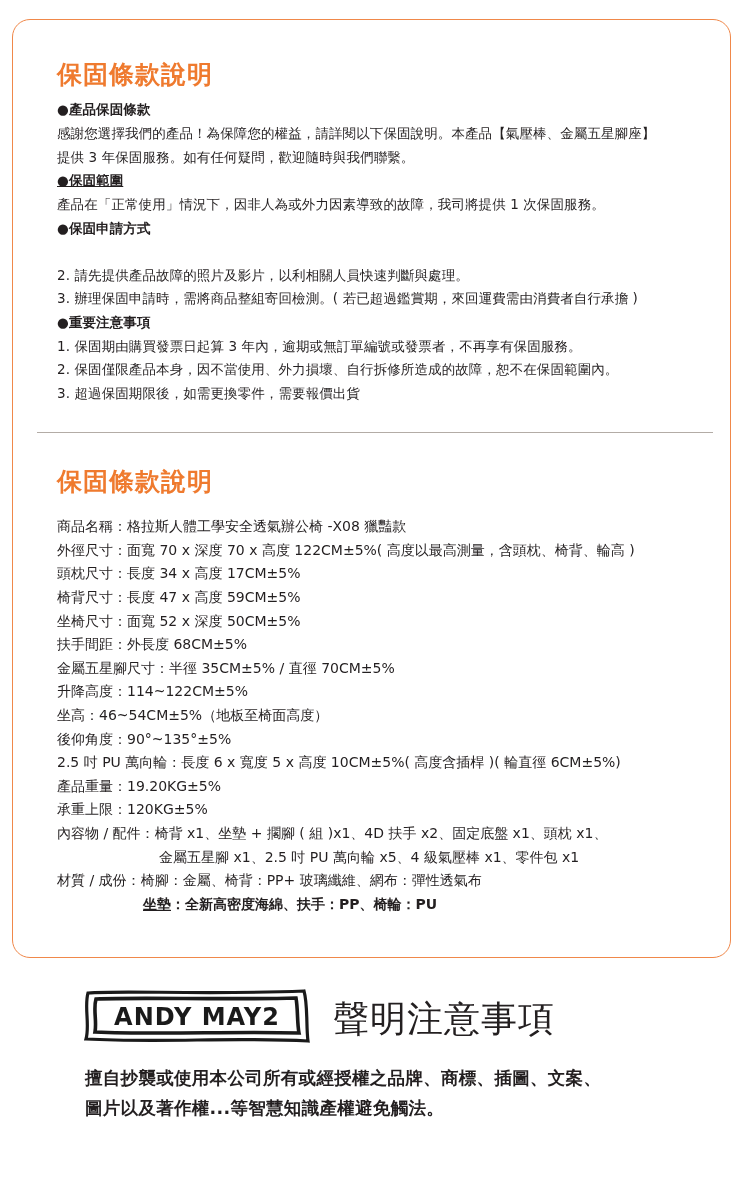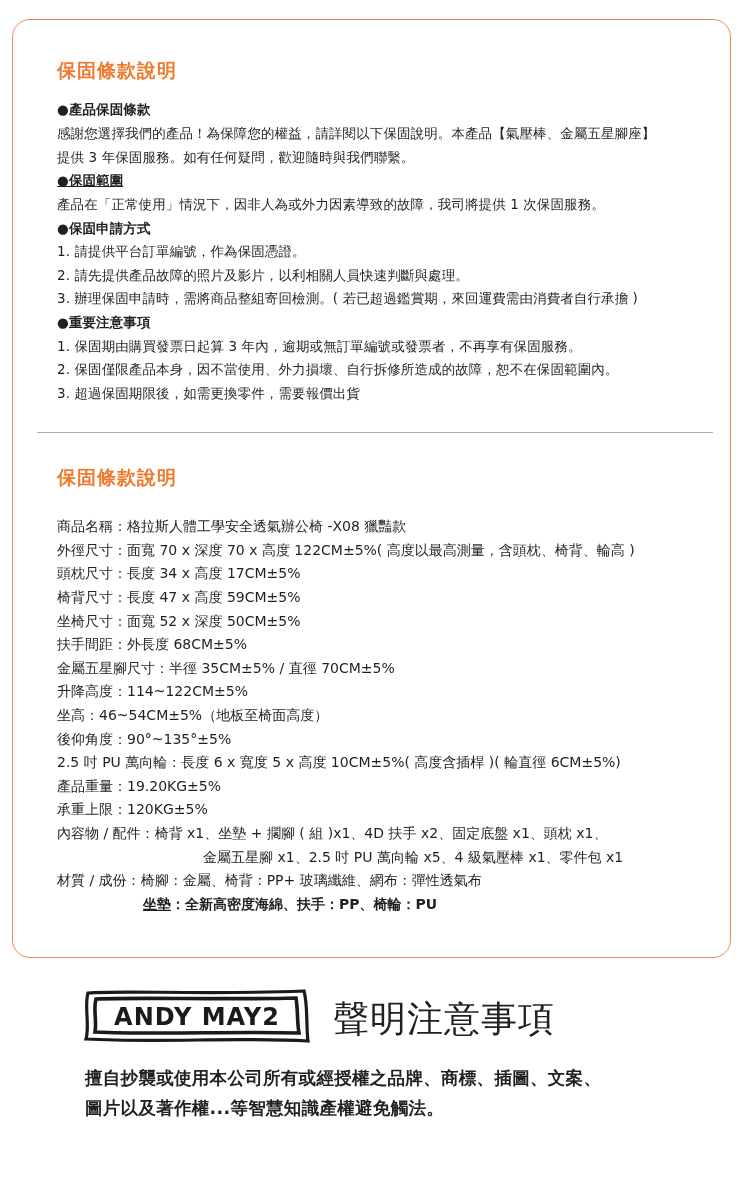--- a/index.html
+++ b/index.html
@@ -4,21 +4,21 @@
 <style>
   * { margin: 0; padding: 0; box-sizing: border-box; }
   html, body { width: 750px; height: 1200px; background: #ffffff; overflow: hidden; }
   body { font-family: "DejaVu Sans", "Liberation Sans", sans-serif; color: #231f20; position: relative; }
 
   .card {
     position: absolute; left: 12px; top: 19px; width: 719px; height: 939px;
     border: 1.5px solid #f0884a; border-radius: 18px; background: #fff;
   }
   .section-title {
-    position: absolute; left: 44px; font-size: 19px; font-weight: bold;
+    position: absolute; left: 44px; font-size: 25px; font-weight: bold;
     color: #ef7a2e; letter-spacing: 1px;
   }
   .line {
     position: absolute; left: 44px; font-size: 13.5px; line-height: 16px;
     color: #231f20; white-space: nowrap; letter-spacing: 0.1px;
   }
   .line.bold { font-weight: bold; }
   .divider {
     position: absolute; left: 24px; top: 412px; width: 676px; height: 1px;
     background: #b3aca6;
@@ -50,21 +50,20 @@
   <div class="section-title" style="top:38px;">保固條款說明</div>
 
   <div class="line bold" style="top:81px;">●產品保固條款</div>
   <div class="line" style="top:105px;">感謝您選擇我們的產品！為保障您的權益，請詳閱以下保固說明。本產品【氣壓棒、金屬五星腳座】</div>
   <div class="line" style="top:129px;">提供 3 年保固服務。如有任何疑問，歡迎隨時與我們聯繫。</div>
 
   <div class="line bold" style="top:152px;text-decoration:underline;">●保固範圍</div>
   <div class="line" style="top:176px;">產品在「正常使用」情況下，因非人為或外力因素導致的故障，我司將提供 1 次保固服務。</div>
 
   <div class="line bold" style="top:200px;">●保固申請方式</div>
-  <div class="line" style="top:223px;">1. 請提供平台訂單編號，作為保固憑證。</div>
   <div class="line" style="top:247px;">2. 請先提供產品故障的照片及影片，以利相關人員快速判斷與處理。</div>
   <div class="line" style="top:270px;">3. 辦理保固申請時，需將商品整組寄回檢測。( 若已超過鑑賞期，來回運費需由消費者自行承擔 )</div>
 
   <div class="line bold" style="top:294px;">●重要注意事項</div>
   <div class="line" style="top:318px;">1. 保固期由購買發票日起算 3 年內，逾期或無訂單編號或發票者，不再享有保固服務。</div>
   <div class="line" style="top:341px;">2. 保固僅限產品本身，因不當使用、外力損壞、自行拆修所造成的故障，恕不在保固範圍內。</div>
   <div class="line" style="top:365px;">3. 超過保固期限後，如需更換零件，需要報價出貨</div>
 
   <div class="divider"></div>
 
@@ -77,21 +76,21 @@
   <div class="spec-row" style="top:593px;text-align:center;"><span>坐椅尺寸：</span><span>面寬 52 x 深度 50CM±5%</span></div>
   <div class="spec-row" style="top:616px;"><span>扶手間距：</span><span>外長度 68CM±5%</span></div>
   <div class="spec-row" style="top:640px;"><span>金屬五星腳尺寸：</span><span>半徑 35CM±5% / 直徑 70CM±5%</span></div>
   <div class="spec-row" style="top:663px;"><span>升降高度：</span><span>114~122CM±5%</span></div>
   <div class="spec-row" style="top:687px;"><span>坐高：</span><span>46~54CM±5%（地板至椅面高度）</span></div>
   <div class="spec-row" style="top:711px;"><span>後仰角度：</span><span>90°~135°±5%</span></div>
   <div class="spec-row" style="top:734px;"><span>2.5 吋 PU 萬向輪：</span><span>長度 6 x 寬度 5 x 高度 10CM±5%( 高度含插桿 )( 輪直徑 6CM±5%)</span></div>
   <div class="spec-row" style="top:758px;"><span>產品重量：</span><span>19.20KG±5%</span></div>
   <div class="spec-row" style="top:781px;"><span>承重上限：</span><span>120KG±5%</span></div>
   <div class="spec-row" style="top:805px;"><span>內容物 / 配件：</span><span>椅背 x1、坐墊 + 擱腳 ( 組 )x1、4D 扶手 x2、固定底盤 x1、頭枕 x1、</span></div>
-  <div class="spec-row indent1" style="top:829px;margin-left:44px;"><span>金屬五星腳 x1、2.5 吋 PU 萬向輪 x5、4 級氣壓棒 x1、零件包 x1</span></div>
+  <div class="spec-row indent1" style="top:829px;"><span>金屬五星腳 x1、2.5 吋 PU 萬向輪 x5、4 級氣壓棒 x1、零件包 x1</span></div>
   <div class="spec-row" style="top:852px;"><span>材質 / 成份：</span><span>椅腳：金屬、椅背：PP+ 玻璃纖維、網布：彈性透氣布</span></div>
   <div class="spec-row indent2" style="top:876px;font-weight:bold;"><span class="u">坐墊</span><span>：全新高密度海綿、扶手：PP、椅輪：PU</span></div>
 </div>
 
 <div class="footer">
   <div class="logo">
     <svg width="228" height="58" viewBox="0 0 228 58" xmlns="http://www.w3.org/2000/svg">
       <path d="M6 6 C40 3, 120 8, 222 4 C226 18, 224 40, 226 54 C150 50, 80 56, 4 52 C8 38, 2 20, 6 6 Z" fill="none" stroke="#1a1a1a" stroke-width="3.2"></path>
       <path d="M14 12 C60 10, 140 13, 214 11 C216 22, 215 36, 217 46 C150 44, 80 48, 13 45 C15 34, 11 22, 14 12 Z" fill="none" stroke="#1a1a1a" stroke-width="3.6"></path>
       <text x="115" y="38" text-anchor="middle" font-family="DejaVu Sans, sans-serif" font-size="24" font-weight="bold" fill="#1a1a1a" letter-spacing="1">ANDY MAY2</text>

